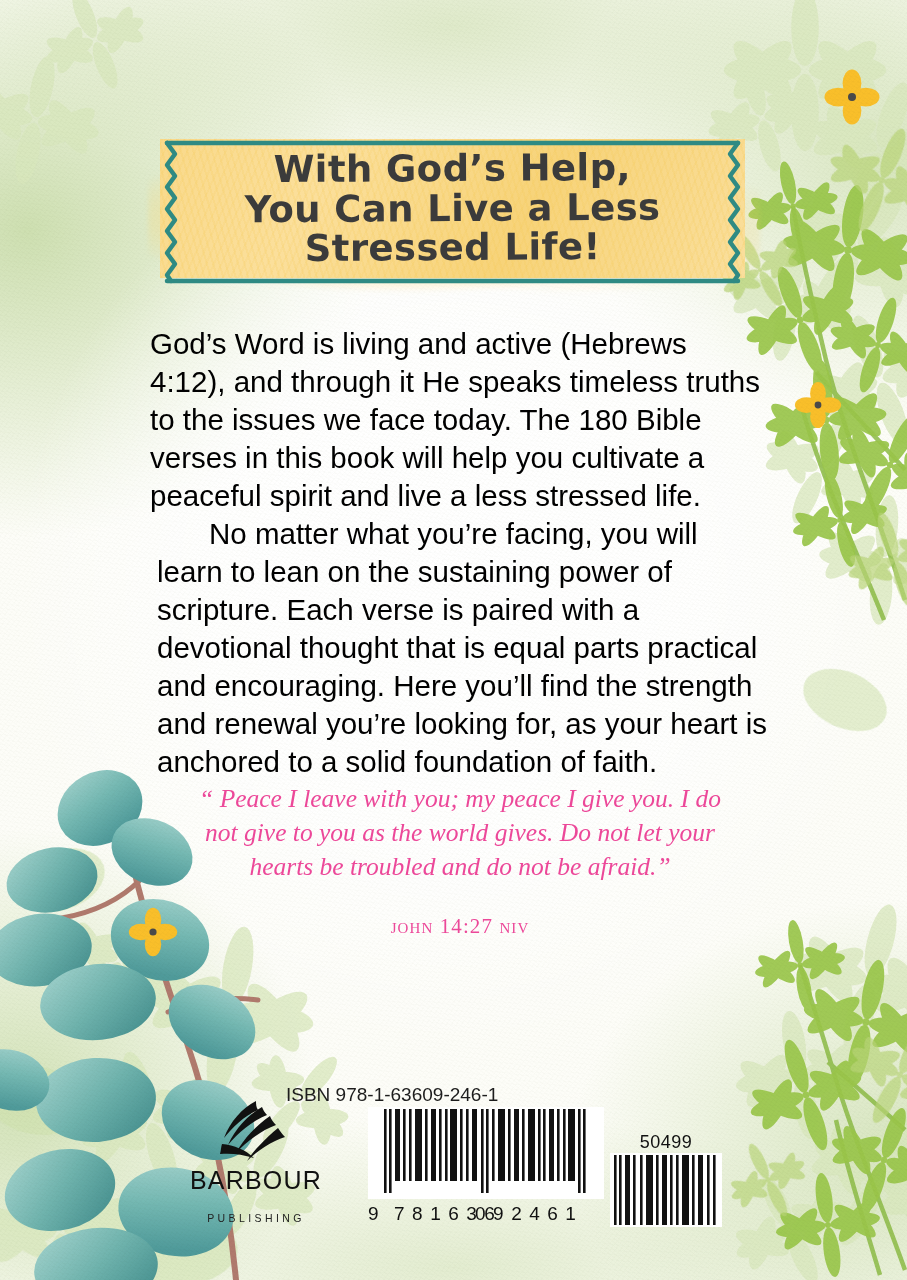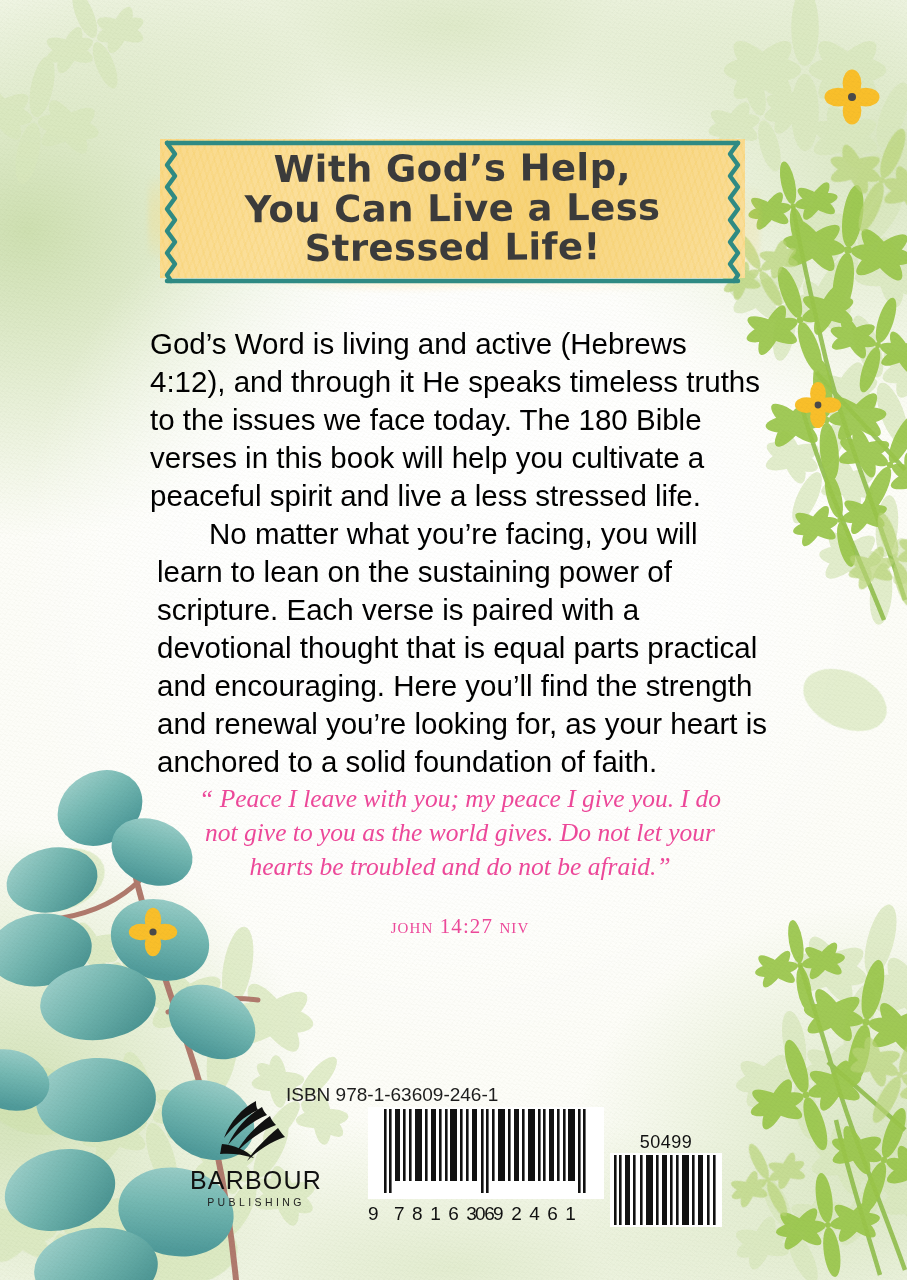--- a/index.html
+++ b/index.html
@@ -161,21 +161,21 @@
   .logo-mark { display: block; margin: 0 auto; }
   .logo-name {
     margin-top: 2px;
     font-family: "Liberation Sans", sans-serif;
     font-size: 25px;
     letter-spacing: 1.2px;
     color: #111111;
     text-align: center;
   }
   .logo-sub {
-    margin-top: 1px;
+    margin-top: 17px;
     font-family: "Liberation Sans", sans-serif;
     font-size: 10.5px;
     letter-spacing: 3.4px;
     color: #222222;
   }
 
   
   .barcode-main { position: absolute; left: 368px; top: 1107px; }
   .barcode-addon { position: absolute; left: 610px; top: 1108px; margin-top: 24px; }
   .barcode-digits {

